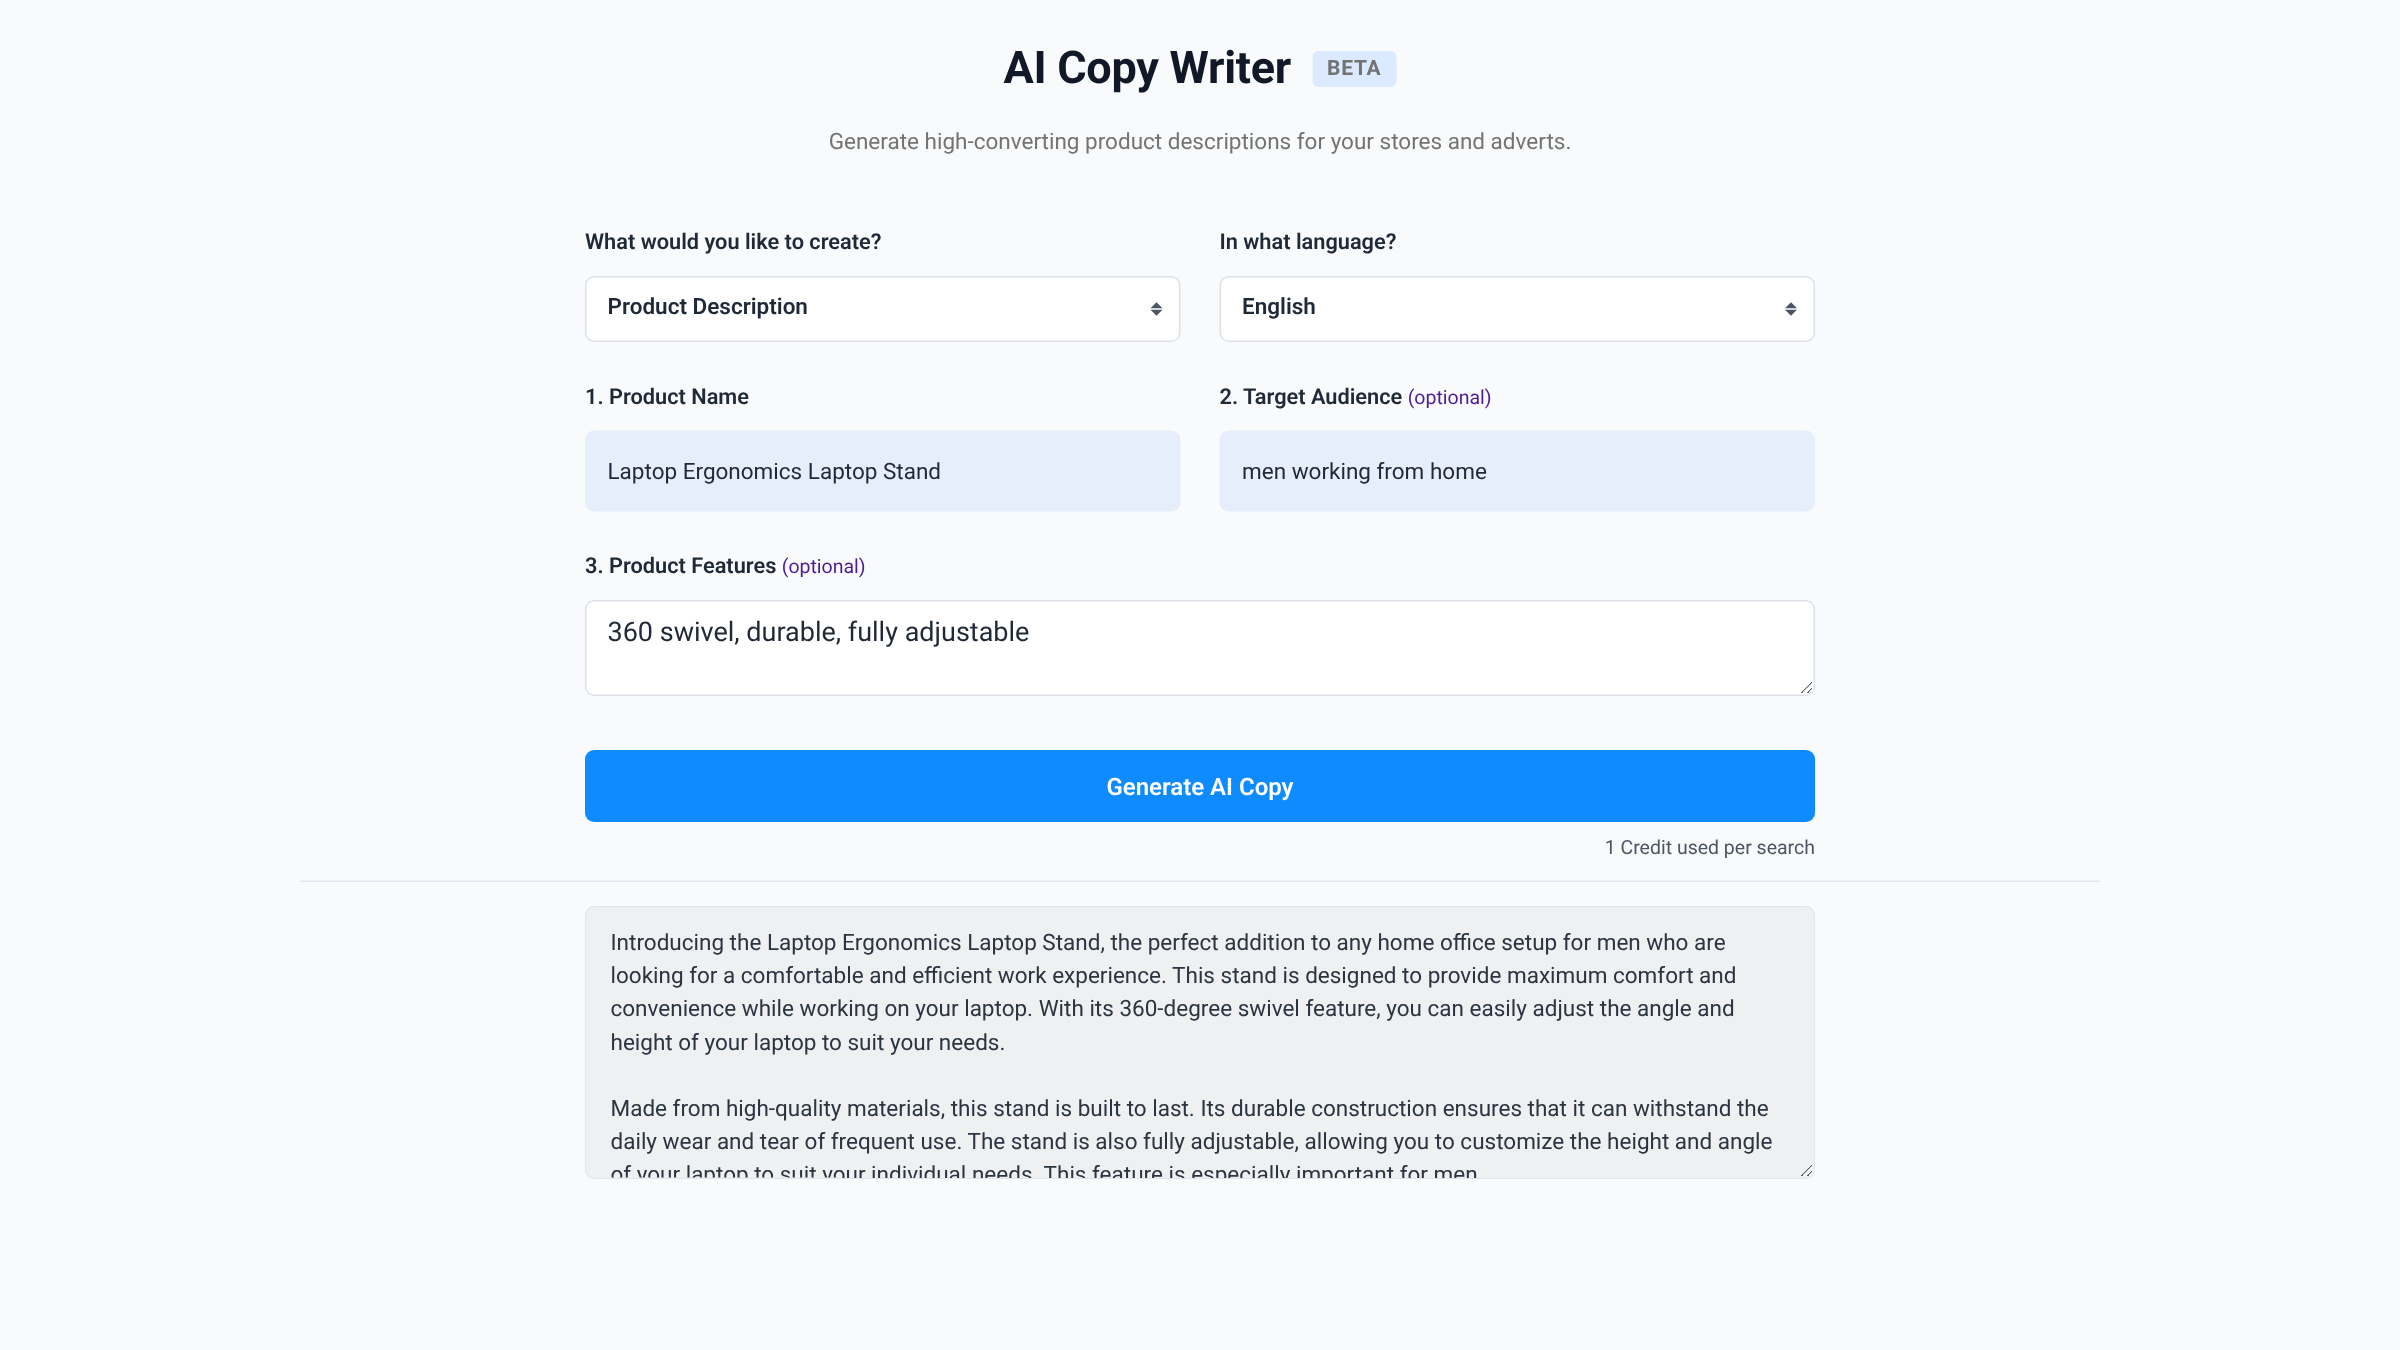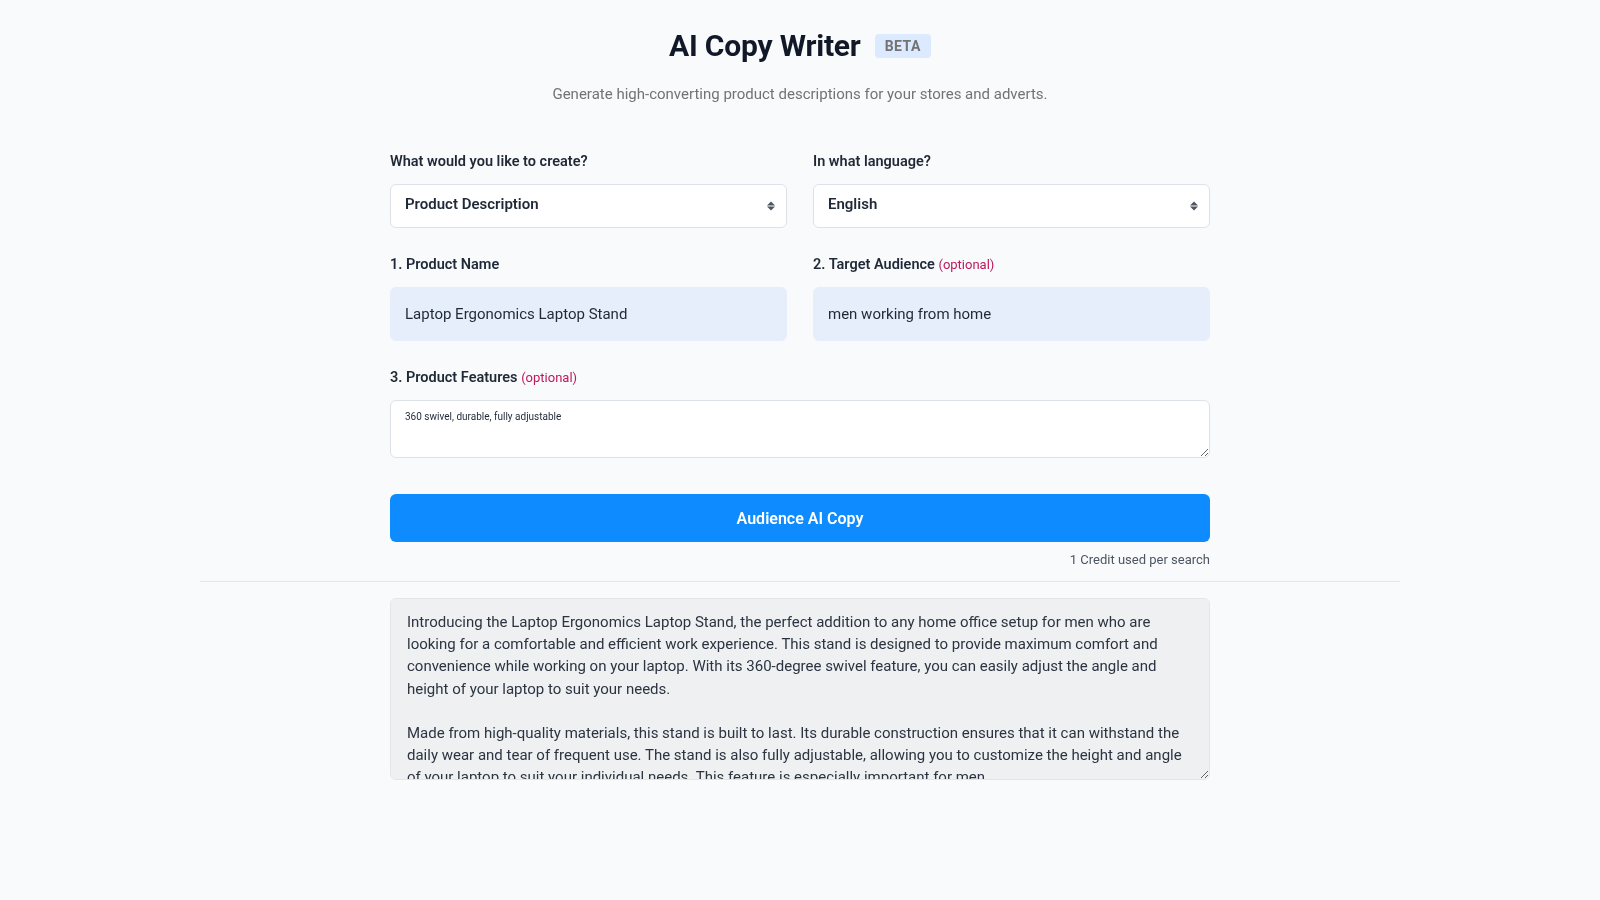--- a/index.html
+++ b/index.html
@@ -57,21 +57,21 @@
   .col { flex: 1; }
   .label {
     font-size: 14.5px;
     font-weight: 600;
     color: #1f2937;
     margin-bottom: 14px;
     display: block;
   }
   .label .opt {
     font-weight: 400;
-    color: #be185d;
+    color: #4c1d95;
     font-size: 13px;
   }
   .select-wrap {
     position: relative;
   }
   .select {
     width: 100%;
     height: 44px;
     padding: 0 38px 4px 14px;
     font-size: 15px;
@@ -110,21 +110,21 @@
     border: 1px solid #e6edfb;
     border-radius: 6px;
     color: #1f2937;
     font-family: inherit;
   }
   .input-text::placeholder { color: #9ca3af; }
   .textarea {
     width: 100%;
     min-height: 58px;
     padding: 10px 14px;
-    font-size: 10px;
+    font-size: 18px;
     background: #ffffff;
     border: 1px solid #dde2e8;
     border-radius: 6px;
     color: #1f2937;
     font-family: inherit;
     resize: vertical;
   }
   .full { width: 100%; }
   .generate-btn {
     width: 100%;
@@ -226,21 +226,21 @@
       </div>
     </div>
 
     <div class="full" style="margin-bottom:28px">
       <label class="label">
         <span>3. Product Features </span><span class="opt">(optional)</span>
       </label>
       <textarea class="textarea" style="">360 swivel, durable, fully adjustable</textarea>
     </div>
 
-    <button class="generate-btn">Audience AI Copy</button>
+    <button class="generate-btn">Generate AI Copy</button>
     <div class="credit-note">1 Credit used per search</div>
 
   </div>
 
   <hr class="divider">
 
   <div class="output-wrap">
     <textarea class="output" style="">Introducing the Laptop Ergonomics Laptop Stand, the perfect addition to any home office setup for men who are looking for a comfortable and efficient work experience. This stand is designed to provide maximum comfort and convenience while working on your laptop. With its 360-degree swivel feature, you can easily adjust the angle and height of your laptop to suit your needs.
 
 Made from high-quality materials, this stand is built to last. Its durable construction ensures that it can withstand the daily wear and tear of frequent use. The stand is also fully adjustable, allowing you to customize the height and angle of your laptop to suit your individual needs. This feature is especially important for men</textarea>

